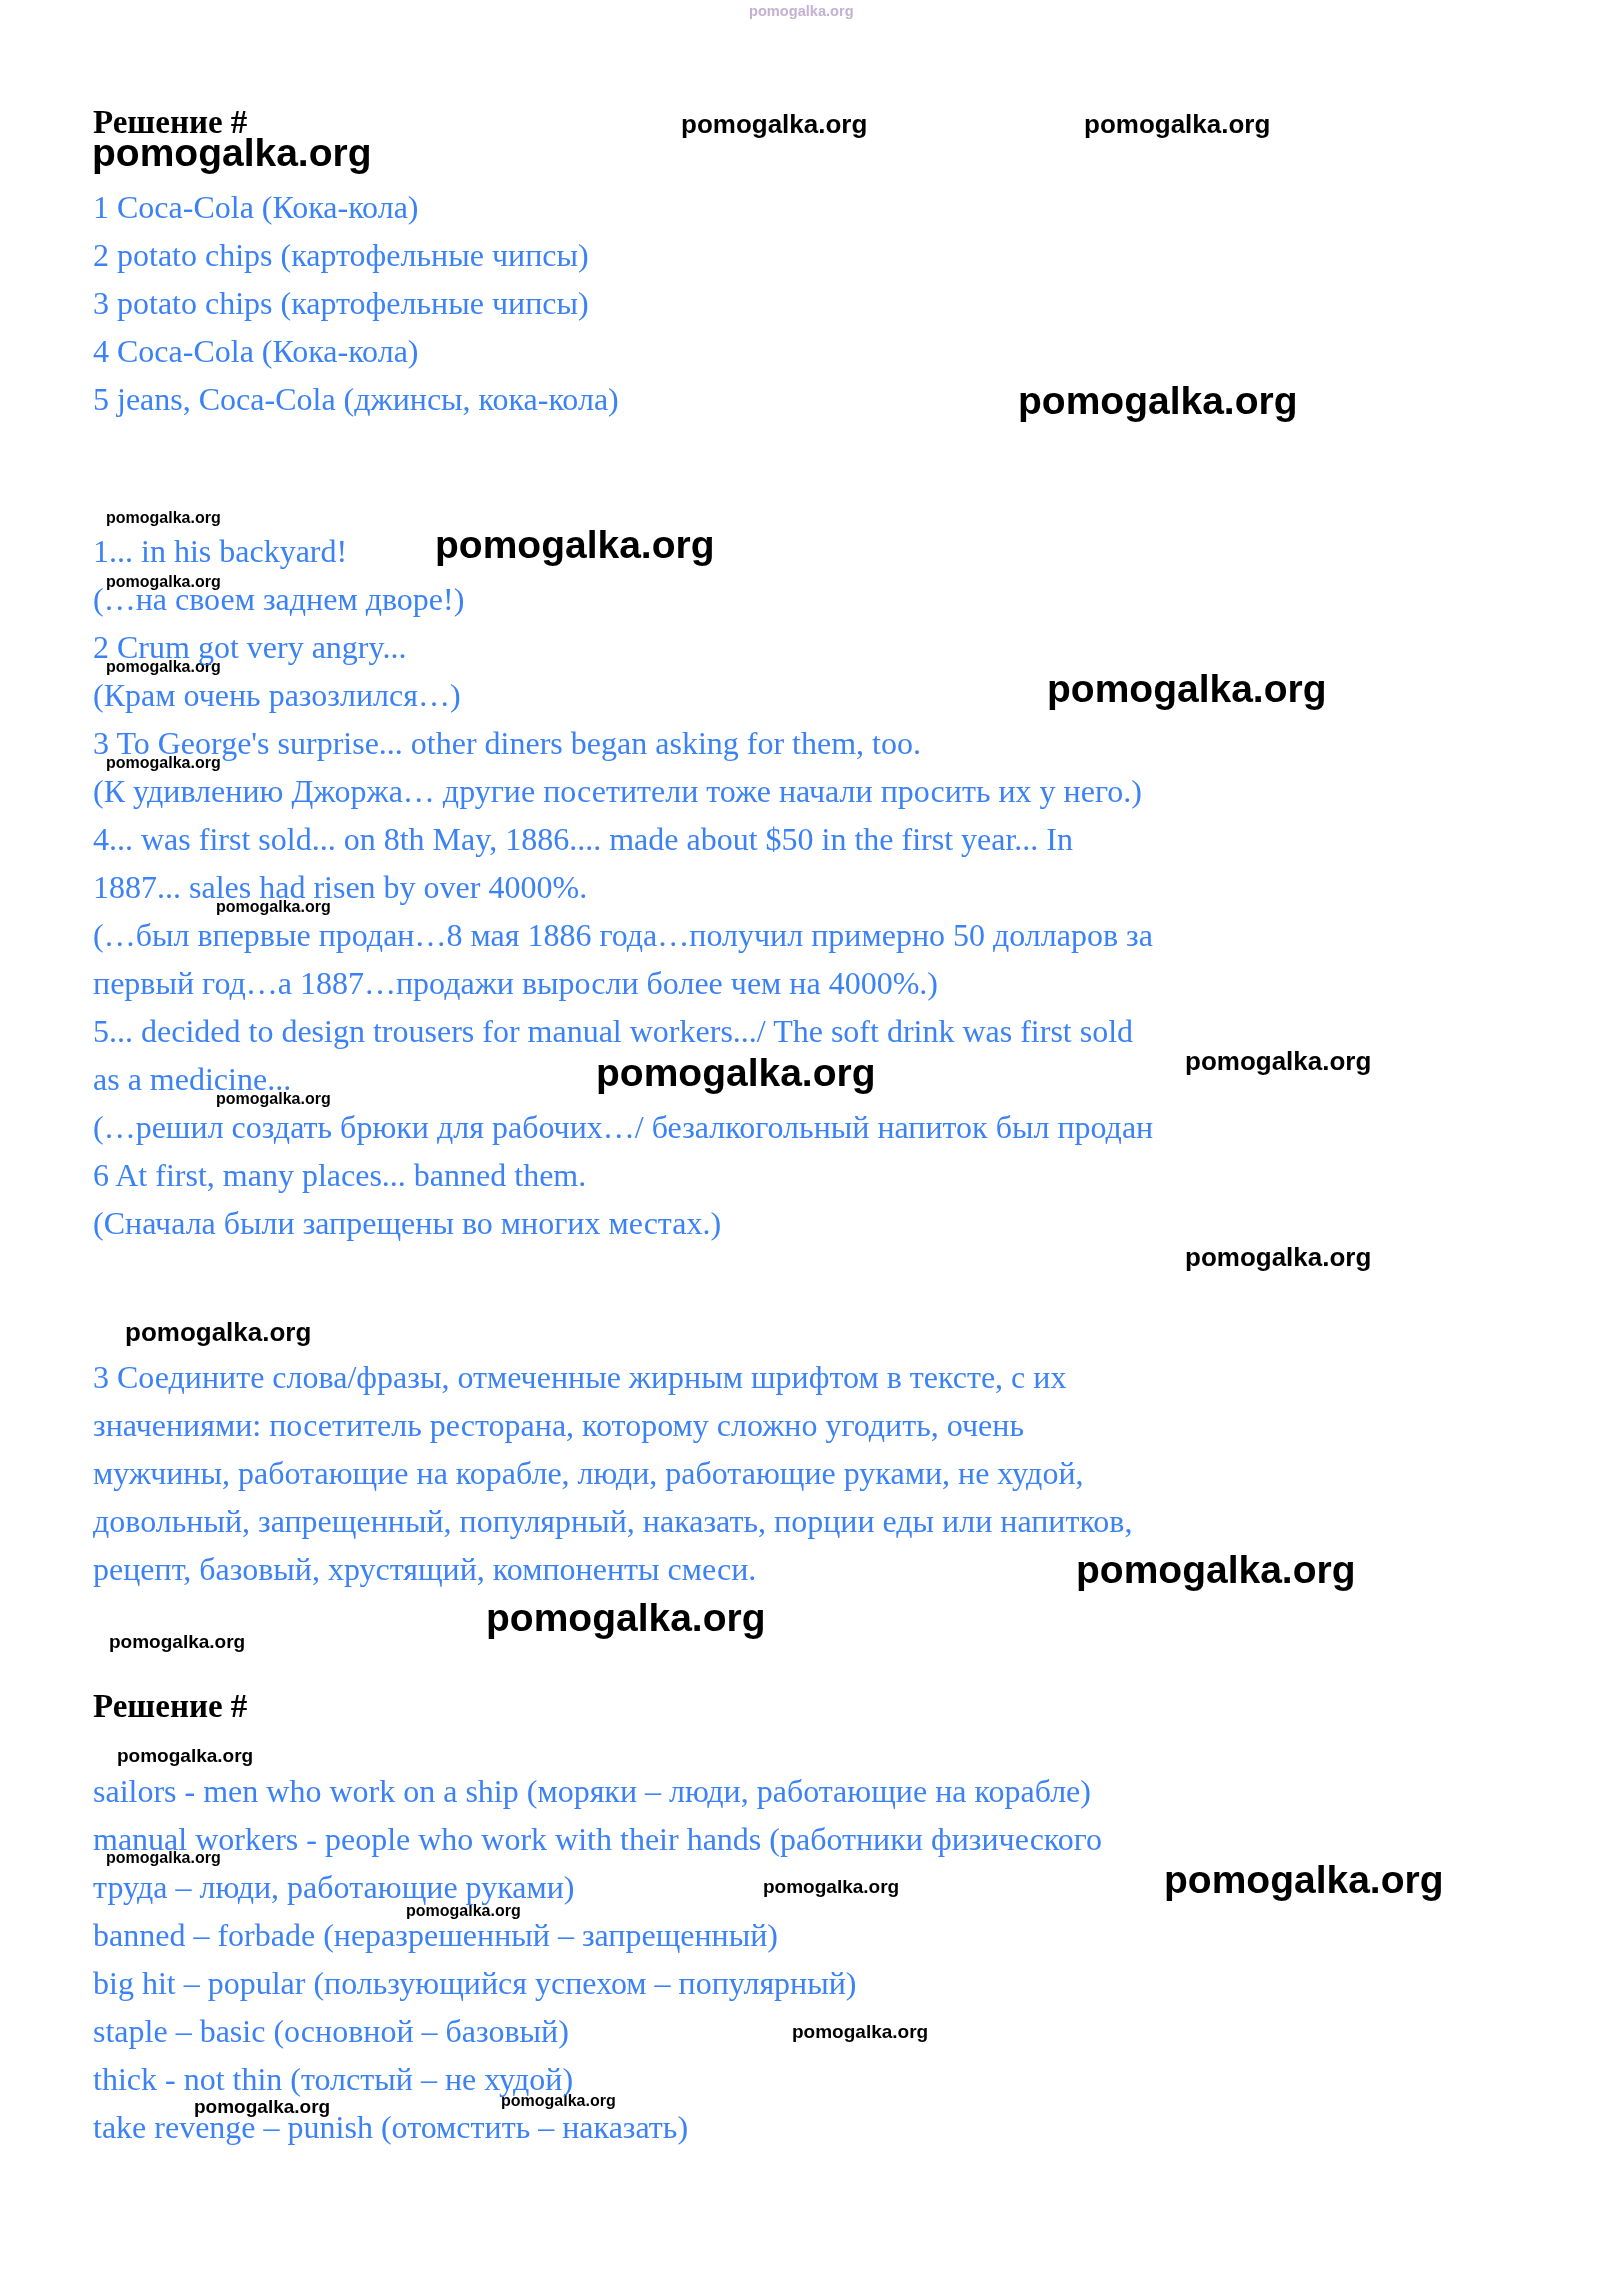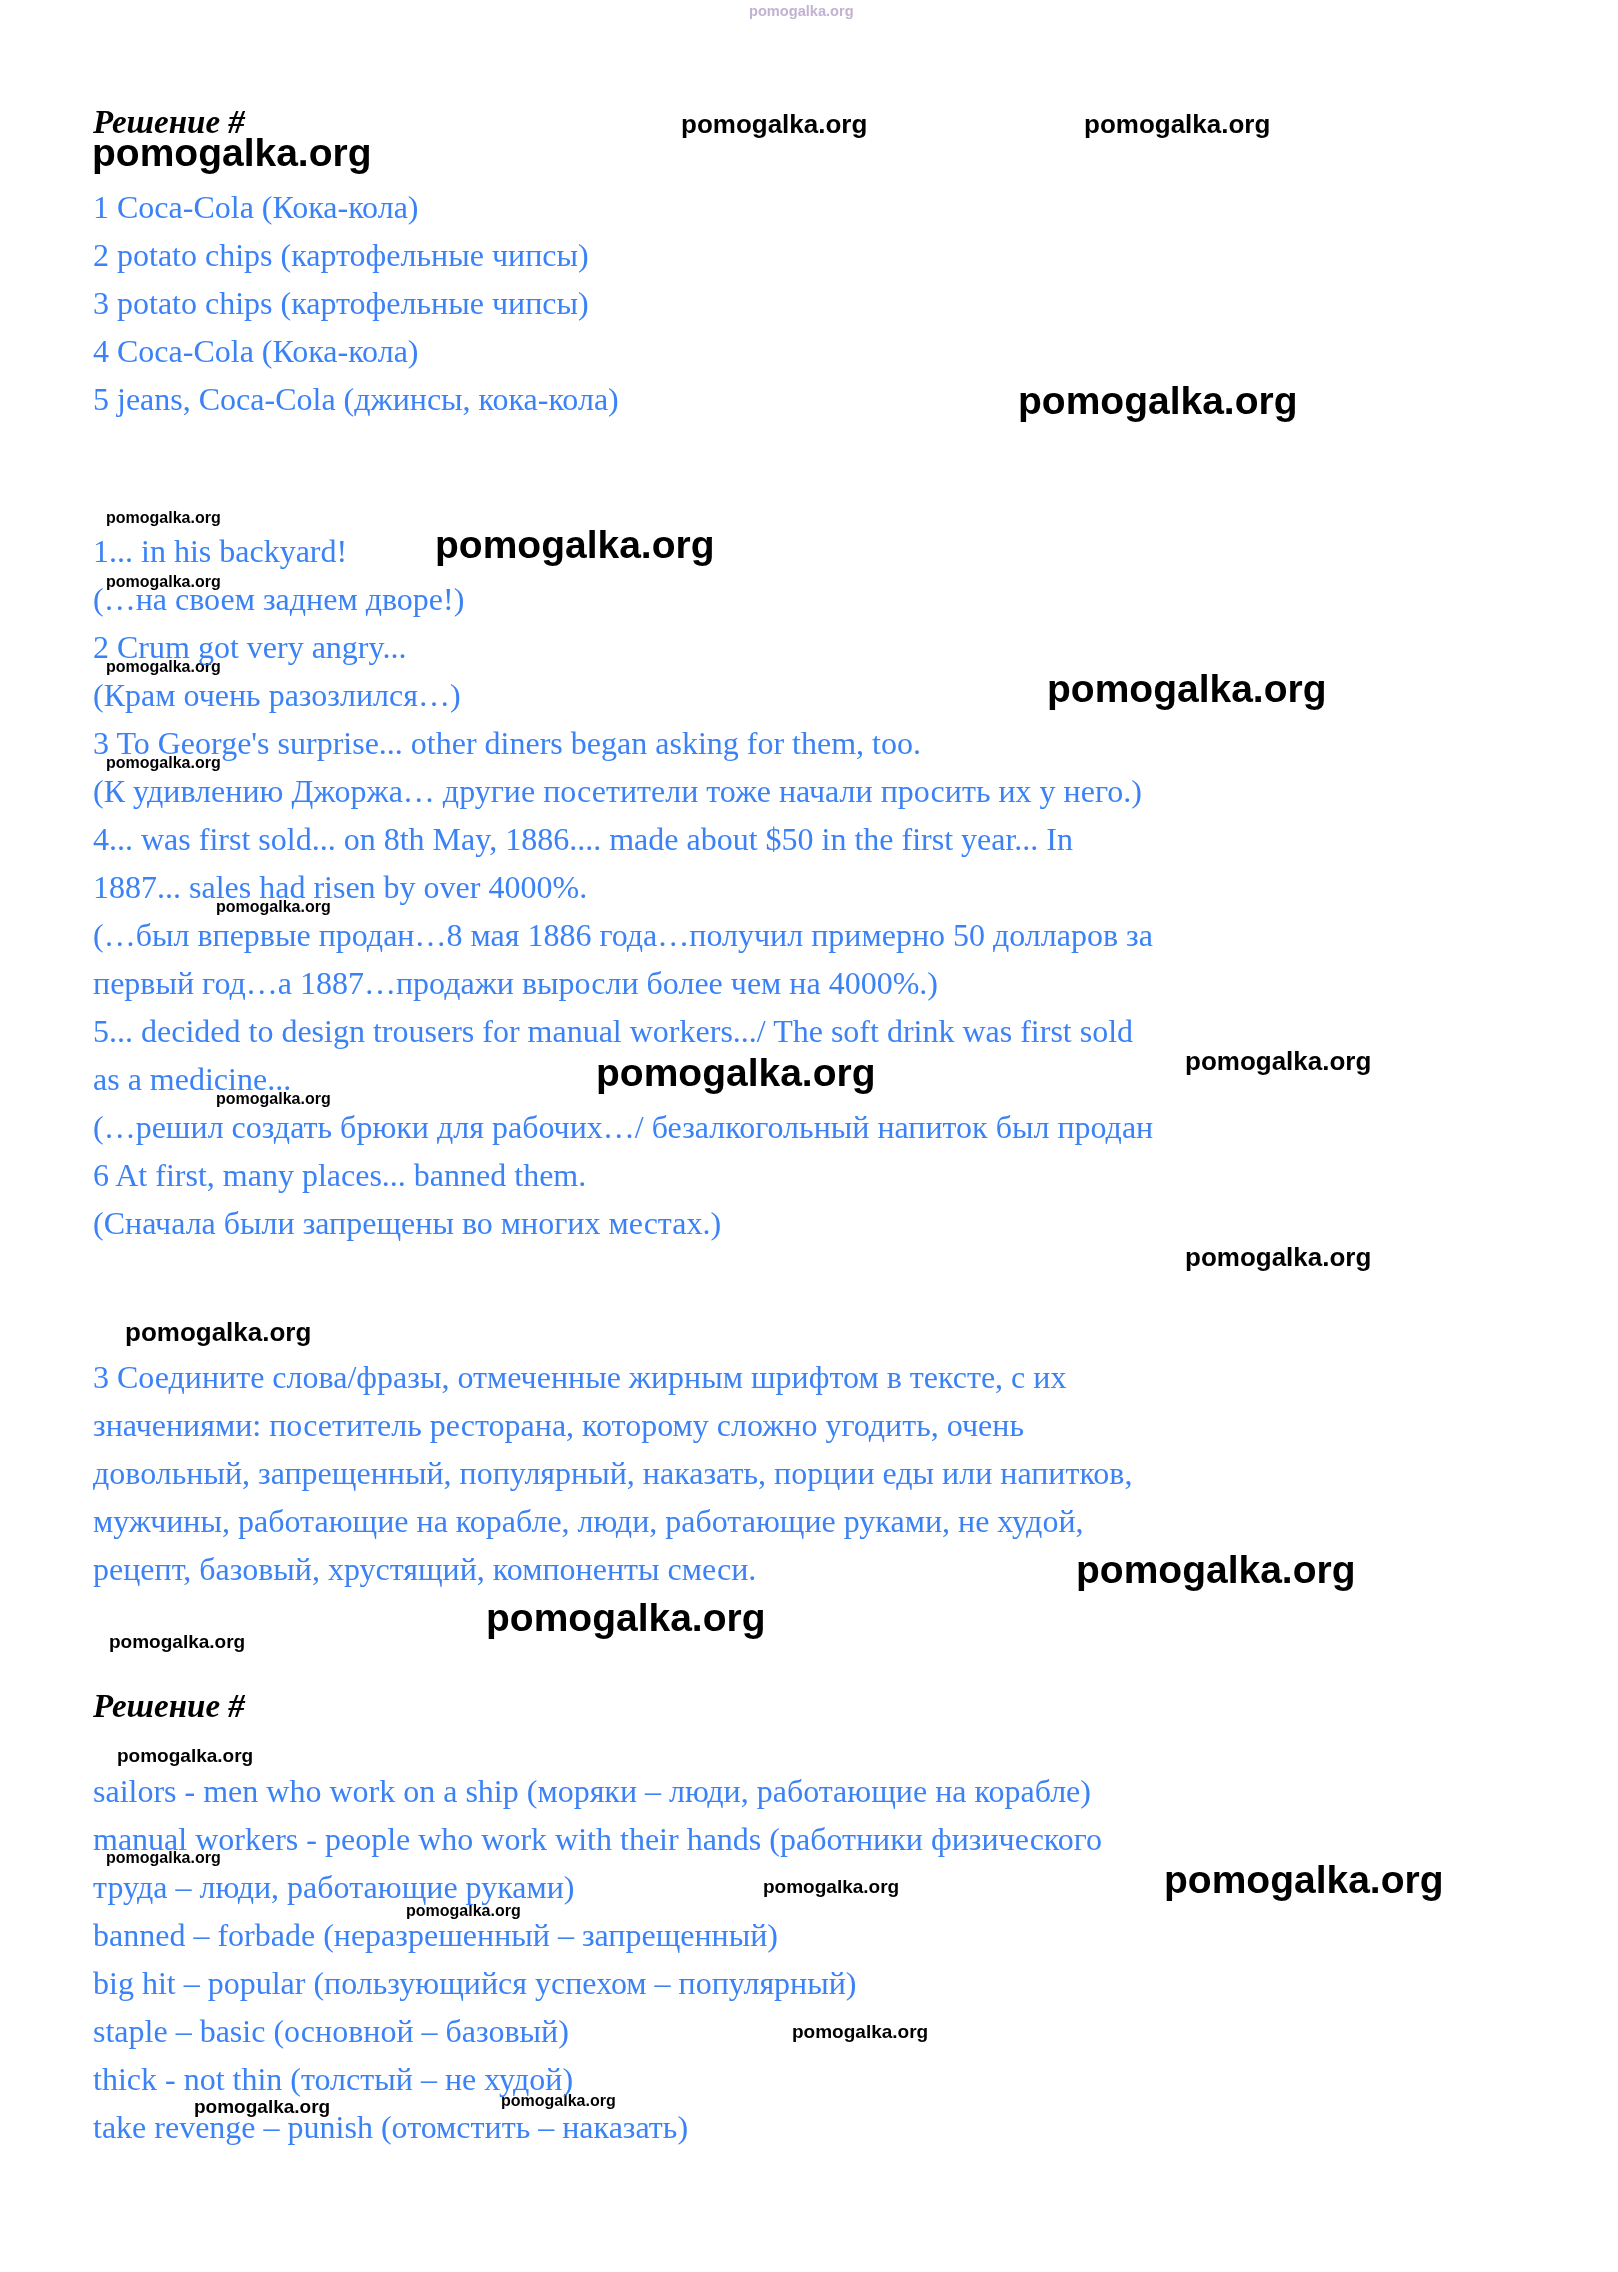--- a/index.html
+++ b/index.html
@@ -17,21 +17,20 @@
     font-size: 32px;
     line-height: 48px;
     white-space: nowrap;
     color: #3b82f6;
   }
   .heading {
     font-size: 33px;
     line-height: 41px;
     font-weight: bold;
     white-space: nowrap;
-    font-style: italic;
   }
   .wm {
     position: absolute;
     font-family: "Liberation Sans", sans-serif;
     font-weight: 700;
     color: #000;
     white-space: nowrap;
     letter-spacing: 0;
   }
   .wm-xl  { font-size: 39px; line-height: 44px; }
@@ -100,22 +99,22 @@
     <div class="line">5... decided to design trousers for manual workers.../ The soft drink was first sold</div>
     <div class="line">as a medicine...</div>
     <div class="line">(…решил создать брюки для рабочих…/ безалкогольный напиток был продан</div>
     <div class="line">6 At first, many places... banned them.</div>
     <div class="line">(Сначала были запрещены во многих местах.)</div>
   </div>
 
   <div class="block" style="left:93px; top:1353px;">
     <div class="line">3 Соедините слова/фразы, отмеченные жирным шрифтом в тексте, с их</div>
     <div class="line">значениями: посетитель ресторана, которому сложно угодить, очень</div>
+    <div class="line">мужчины, работающие на корабле, люди, работающие руками, не худой,</div>
     <div class="line">довольный, запрещенный, популярный, наказать, порции еды или напитков,</div>
-    <div class="line">мужчины, работающие на корабле, люди, работающие руками, не худой,</div>
     <div class="line">рецепт, базовый, хрустящий, компоненты смеси.</div>
   </div>
 
   <div class="block" style="left:93px; top:1686px;">
     <div class="heading">Решение #</div>
   </div>
 
   <div class="block" style="left:93px; top:1767px;">
     <div class="line">sailors - men who work on a ship (моряки – люди, работающие на корабле)</div>
     <div class="line">manual workers - people who work with their hands (работники физического</div>

